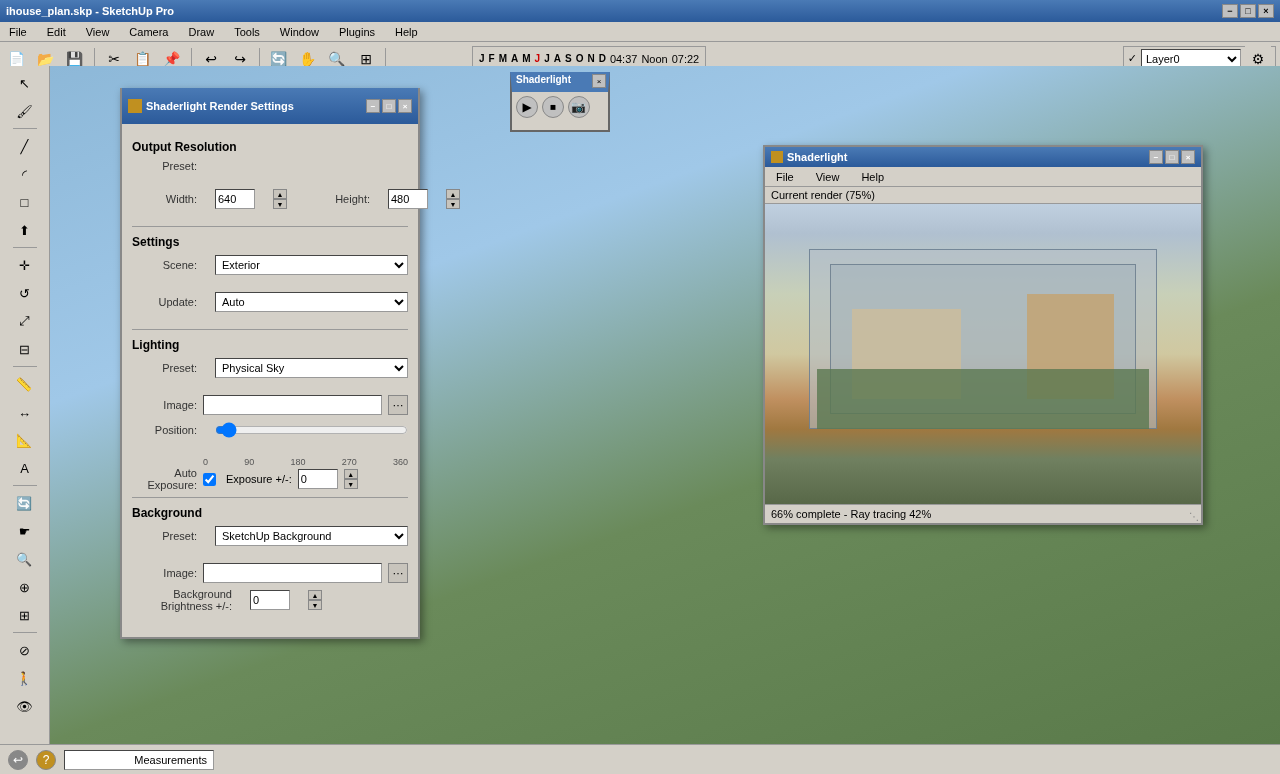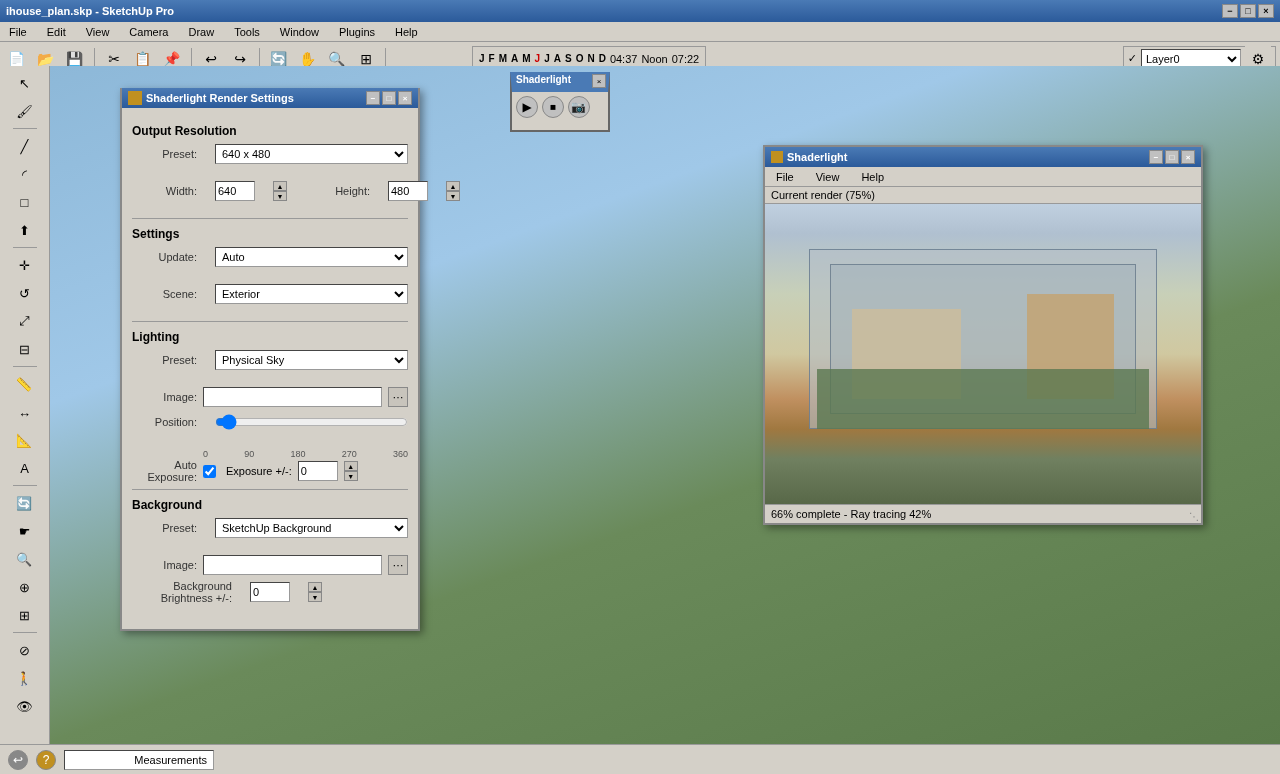--- a/index.html
+++ b/index.html
@@ -225,21 +225,21 @@
       left: 120px;
       width: 300px;
       background: #d4d0c8;
       border: 2px solid #888;
       border-top: none;
       box-shadow: 3px 3px 8px rgba(0,0,0,0.4);
     }
     .dialog-title {
       background: linear-gradient(to bottom, #4a7ab5, #2b5a9a);
       color: white;
-      height: 20px;
+      height: 36px;
       display: flex;
       align-items: center;
       justify-content: space-between;
       padding: 0 6px;
       font-size: 11px;
       font-weight: bold;
     }
     .dialog-title-icon {
       width: 14px;
       height: 14px;
@@ -633,57 +633,51 @@
       <div class="dialog-btn">−</div>
       <div class="dialog-btn">□</div>
       <div class="dialog-btn">×</div>
     </div>
   </div>
   <div class="dialog-content">
 
     <div class="section-header">Output Resolution</div>
     <div class="form-row">
       <span class="form-label">Preset:</span>
-      <select class="form-select">
-        <option>640 x 480</option>
-        <option>800 x 600</option>
-        <option>1024 x 768</option>
-        <option>Custom</option>
-      </select>
     </div>
     <div class="form-row">
       <span class="form-label">Width:</span>
       <input class="form-input-small" type="text" value="640" style="">
       <div class="spinners">
         <div class="spinner-btn">▲</div>
         <div class="spinner-btn">▼</div>
       </div>
       <span class="form-label">Height:</span>
       <input class="form-input-small" type="text" value="480" style="">
       <div class="spinners">
         <div class="spinner-btn">▲</div>
         <div class="spinner-btn">▼</div>
       </div>
     </div>
 
     <div class="divider"></div>
 
     <div class="section-header">Settings</div>
     <div class="form-row">
+      <span class="form-label">Scene:</span>
+      <select class="form-select">
+        <option>Exterior</option>
+        <option>Interior</option>
+      </select>
+    </div>
+    <div class="form-row">
       <span class="form-label">Update:</span>
       <select class="form-select">
         <option>Auto</option>
         <option>Manual</option>
-      </select>
-    </div>
-    <div class="form-row">
-      <span class="form-label">Scene:</span>
-      <select class="form-select">
-        <option>Exterior</option>
-        <option>Interior</option>
       </select>
     </div>
 
     <div class="divider"></div>
 
     <div class="section-header">Lighting</div>
     <div class="form-row">
       <span class="form-label">Preset:</span>
       <select class="form-select">
         <option>Physical Sky</option>

